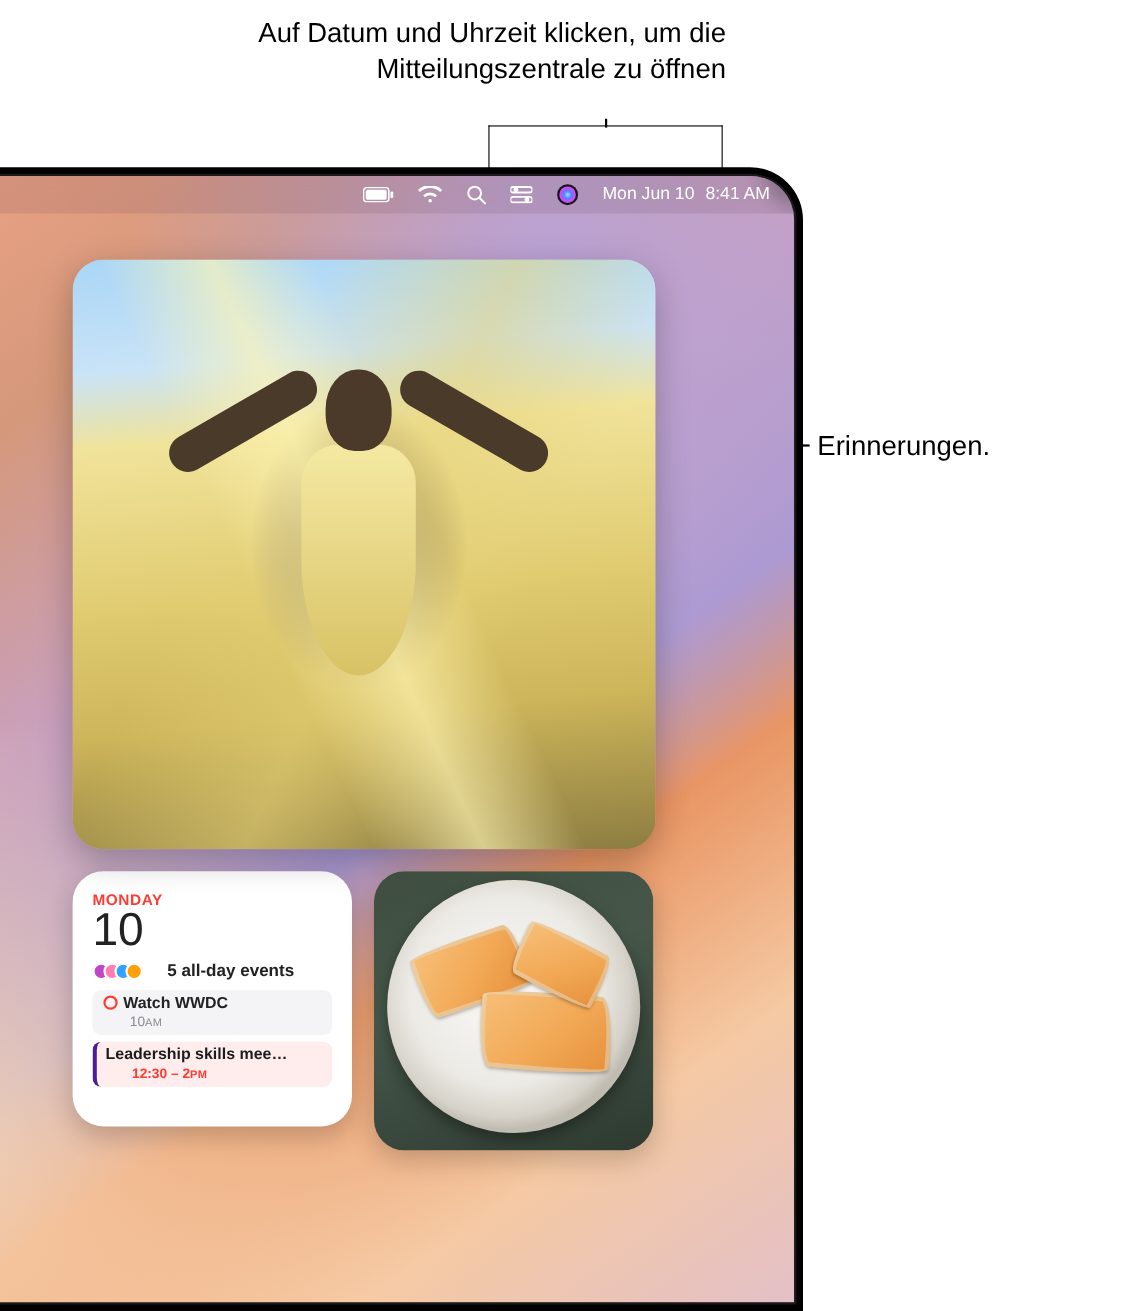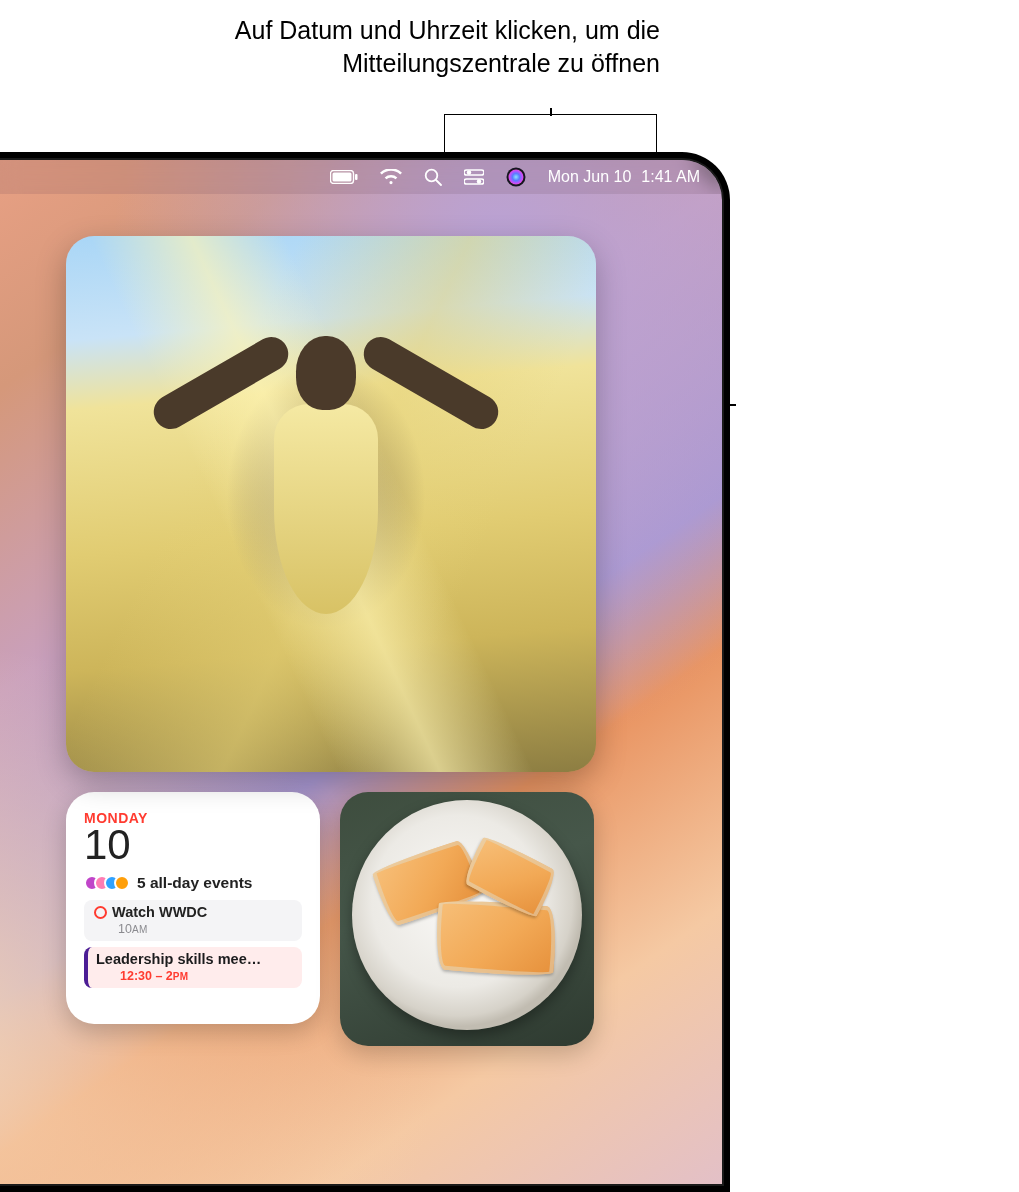--- a/index.html
+++ b/index.html
@@ -205,21 +205,21 @@
   .cal-daynum {
     font-size: 42px;
     font-weight: 400;
     line-height: 1;
     margin-top: -2px;
     margin-bottom: 8px;
   }
   .cal-allday {
     display:flex;
     align-items:center;
-    gap:7px;
+    gap:22px;
     font-size: 15.5px;
     font-weight: 600;
     margin-bottom: 8px;
   }
   .dotcluster {
     display:flex;
   }
   .dotcluster span {
     width:16px; height:16px; border-radius:50%;
     border: 2px solid #fff;
@@ -310,20 +310,21 @@
 
 </style>
 </head>
 <body>
 
 <div class="callout-top">Auf Datum und Uhrzeit klicken, um die Mitteilungszentrale zu öffnen</div>
 <div class="callout-top-stem"></div>
 <div class="callout-top-line"></div>
 
 <div class="callout-right">
+  <div>Erinnerungen.</div>
 </div>
 <div class="callout-right-line"></div>
 
 <div class="device">
   <div class="device-inner">
     <div class="screen">
 
       <div class="menubar">
         <span class="icon">
           <svg width="28" height="14" viewBox="0 0 28 14">
@@ -360,21 +361,21 @@
                   <stop offset="70%" stop-color="#c44dff"></stop>
                   <stop offset="100%" stop-color="#ff5b8a"></stop>
                 </radialGradient>
               </defs>
               <circle cx="10" cy="10" r="9.5" fill="#151520"></circle>
               <circle cx="10" cy="10" r="7.5" fill="url(#sg)"></circle>
             </svg>
         </span>
         <span class="datetime">
           <span>Mon Jun 10</span>
-          <span>1:41 AM</span>
+          <span>8:41 AM</span>
         </span>
       </div>
 
       <div class="widgets">
 
         <div class="photos-widget">
           <div class="person">
             <div class="arm-l"></div>
             <div class="arm-r"></div>
             <div class="torso"></div>

